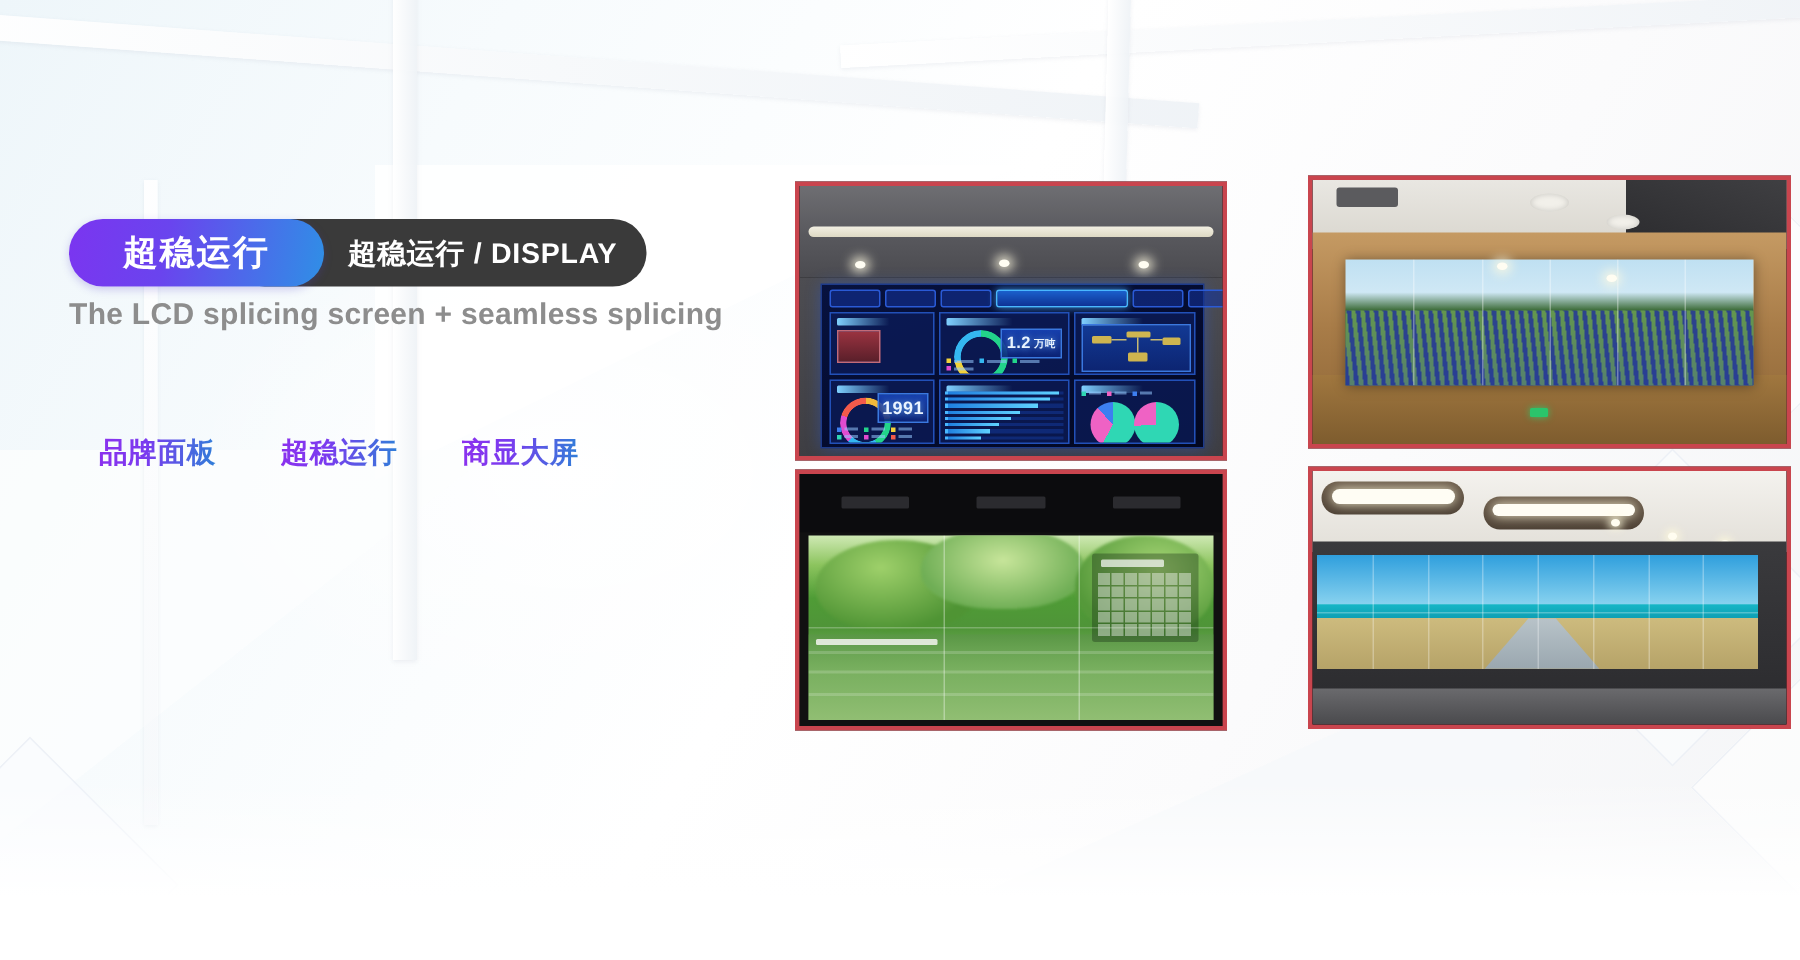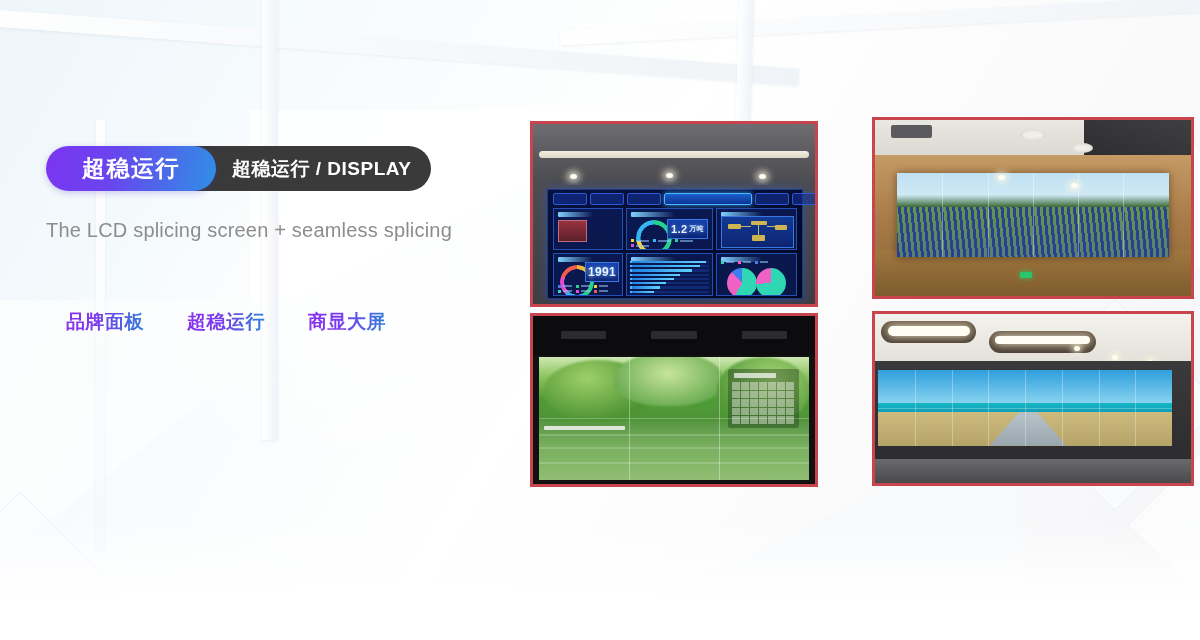--- a/index.html
+++ b/index.html
@@ -56,22 +56,22 @@
     color:#ffffff;font-size:23px;font-weight:bold;letter-spacing:1.5px;
     box-shadow:0 2px 6px rgba(80,60,200,.25);
     padding:0 16px;
   }
   .title{
     margin-top:26px;
     font-size:47px;line-height:1.06;font-weight:bold;color:#3d3d3d;
     letter-spacing:.5px;white-space:nowrap;
   }
   .subtitle{
-    margin-top:28px;
-    font-size:20px;color:#8d8d8d;font-weight:normal;letter-spacing:.2px;white-space:nowrap;
+    margin-top:8px;
+    font-size:20px;color:#8d8d8d;font-weight:bold;letter-spacing:.2px;white-space:nowrap;
   }
 
   
   .hex-row{margin-top:24px;display:flex;gap:3px;}
   .hex{position:relative;width:118px;height:112px;display:flex;align-items:center;justify-content:center;}
   .hex svg{position:absolute;left:0;top:0;}
   .hex-label{
     position:relative;z-index:3;font-size:19px;font-weight:bold;letter-spacing:.5px;
     background:linear-gradient(92deg,#8b31ee 0%,#7a3bef 40%,#2f7fd8 100%);
     -webkit-background-clip:text;background-clip:text;color:transparent;

